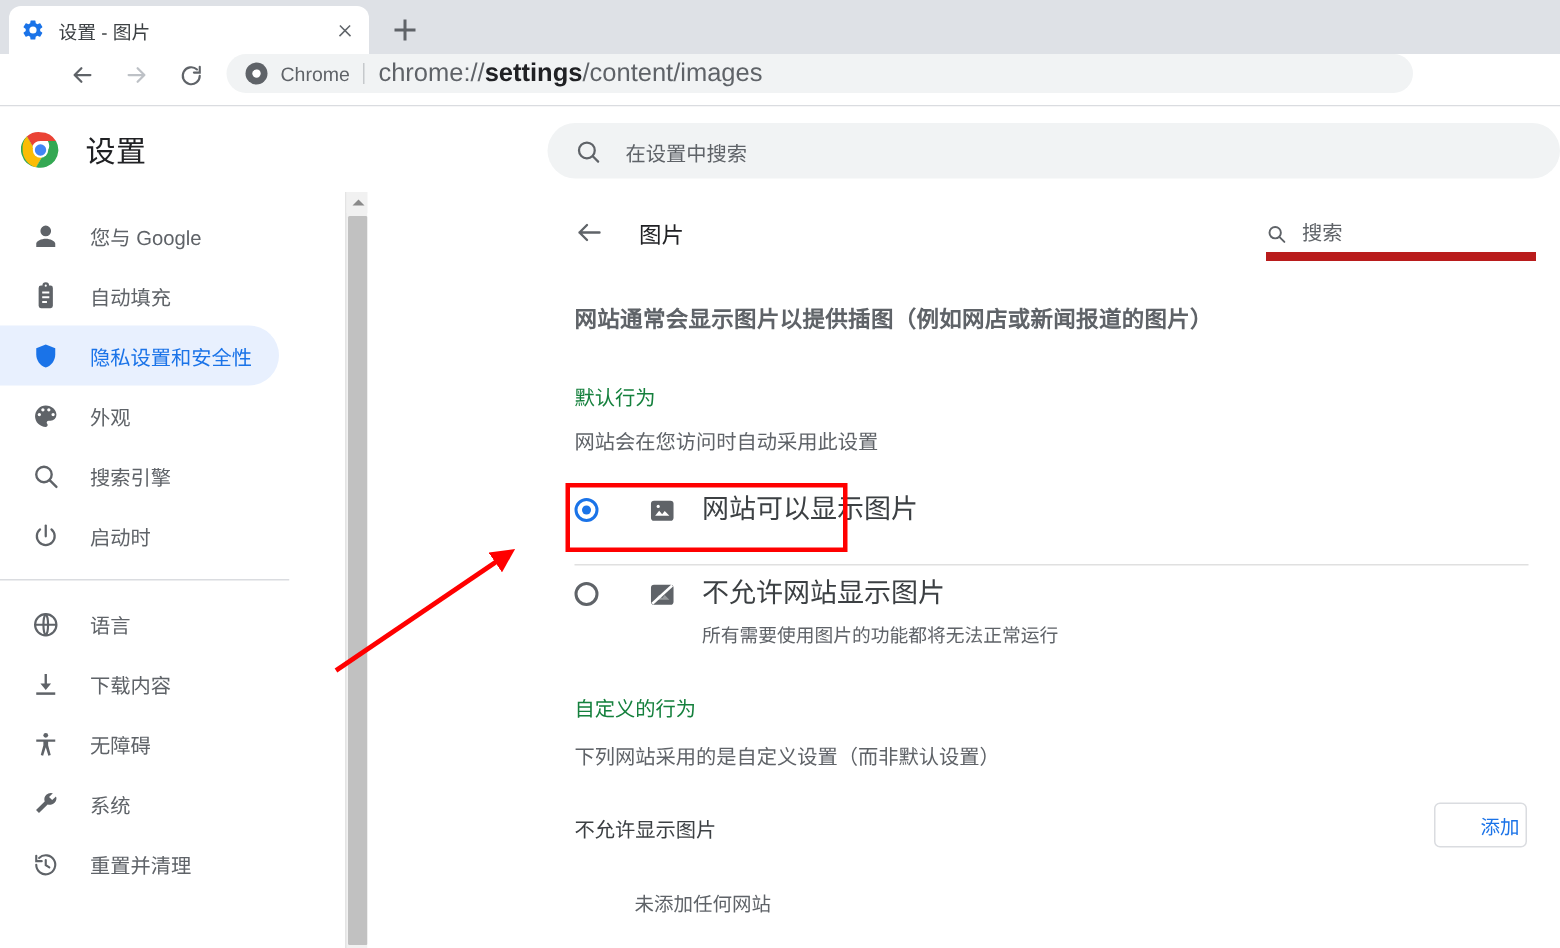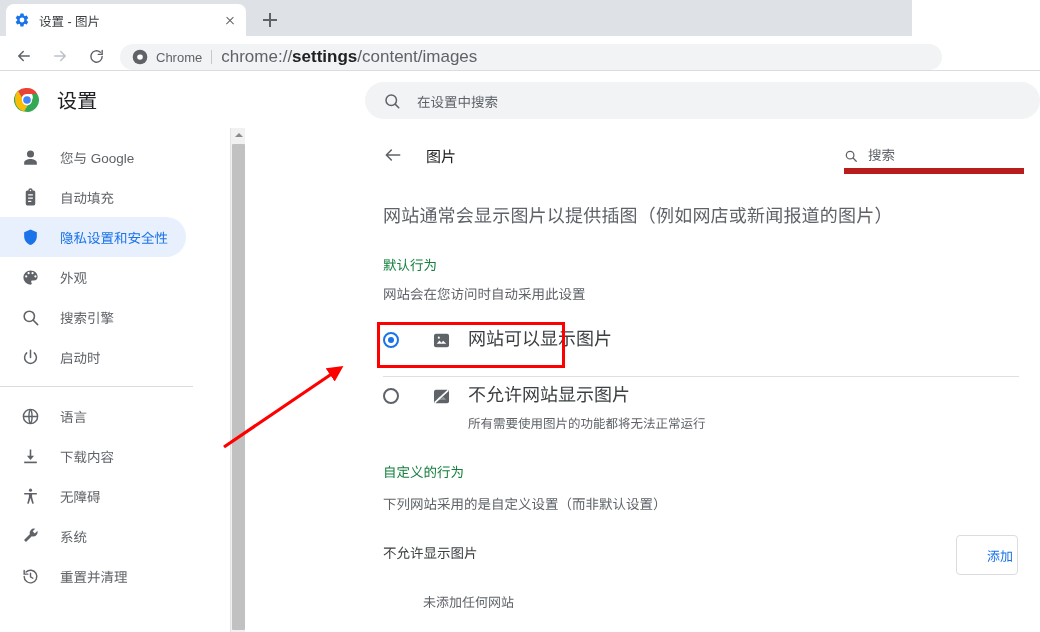--- a/index.html
+++ b/index.html
@@ -7,21 +7,21 @@
     width: 1040px; height: 632px;
     overflow: hidden;
     background: #ffffff;
     font-family: "Liberation Sans", "DejaVu Sans", sans-serif;
     -webkit-font-smoothing: antialiased;
   }
   #app { position: relative; width: 1040px; height: 632px; }
 
   
   .tabstrip {
-    position: absolute; top: 0; left: 0; width: 912px; height: 36px;
+    position: absolute; top: 0; left: 0; width: 1040px; height: 36px;
     background: #dee1e6;
   }
   .tab {
     position: absolute; left: 6px; top: 4px; width: 240px; height: 32px;
     background: #ffffff;
     border-radius: 8px 8px 0 0;
     display: flex; align-items: center;
     padding: 0 8px;
   }
   .tab-favicon { width: 16px; height: 16px; margin-right: 9px; flex: 0 0 auto; }
@@ -46,21 +46,21 @@
   .newtab::before, .newtab::after {
     content: ""; position: absolute; background: #5f6368;
   }
   .newtab::before { left: 7px; top: 13.3px; width: 14px; height: 1.6px; }
   .newtab::after { left: 13.2px; top: 7px; width: 1.6px; height: 14px; }
 
   
   .toolbar {
     position: absolute; top: 36px; left: 0; width: 952px; height: 34px;
     background: #ffffff;
-    display: flex; align-items: flex-end;
+    display: flex; align-items: flex-start; padding-left: 31px;
   }
   .nav-btn {
     width: 28px; height: 28px; margin-left: 8px;
     display: flex; align-items: center; justify-content: center;
     color: #5f6368;
   }
   .nav-btn.first { margin-left: 10px; }
   .nav-btn.disabled { color: #bdc1c6; }
   .omnibox {
     flex: 1 1 auto; height: 26px; margin: 0 10px 0 10px;
@@ -159,21 +159,21 @@
   .inline-search {
     position: absolute; left: 598px; top: 16px; width: 180px;
     display: flex; align-items: flex-end; padding-bottom: 4px;
     border-bottom: 6px solid #b91c1c;
   }
   .inline-search .isicon { color: #5f6368; display:flex; margin-bottom: 1px;}
   .inline-search .istext { margin-left: 10px; font-size: 13.5px; color: #5f6368; }
 
   .desc {
     position: absolute; left: 137px; top: 73px;
-    font-size: 18px; color: #5f6368; letter-spacing: .2px;
+    font-size: 15px; color: #5f6368; letter-spacing: .2px; font-weight: bold;
   }
   .section-label {
     position: absolute; left: 137px; font-size: 13.5px; color: #15803d;
   }
   .section-sub {
     position: absolute; left: 137px; font-size: 13.5px; color: #5f6368;
   }
 
   
   .radio-row {
@@ -196,21 +196,21 @@
   .radio-sub { font-size: 12.5px; color: #5f6368; line-height: 17px; margin-top: 12px; }
 
   .hr {
     position: absolute; left: 137px; width: 636px; height: 1px; background: #e0e0e0;
   }
 
   .list-head {
     position: absolute; left: 137px; font-size: 13.5px; color: #3c4043;
   }
   .add-btn {
-    position: absolute; right: 22px; width: 62px; height: 40px;
+    position: absolute; right: 22px; width: 62px; height: 30px;
     border: 1px solid #dadce0; border-radius: 4px; background: #fff;
     color: #1a73e8; font-size: 13px;
     display: flex; align-items: center; justify-content: center; padding-left: 26px;
   }
   .empty-note {
     position: absolute; left: 177px; font-size: 13px; color: #5f6368;
   }
 
   
   .annot-box {

